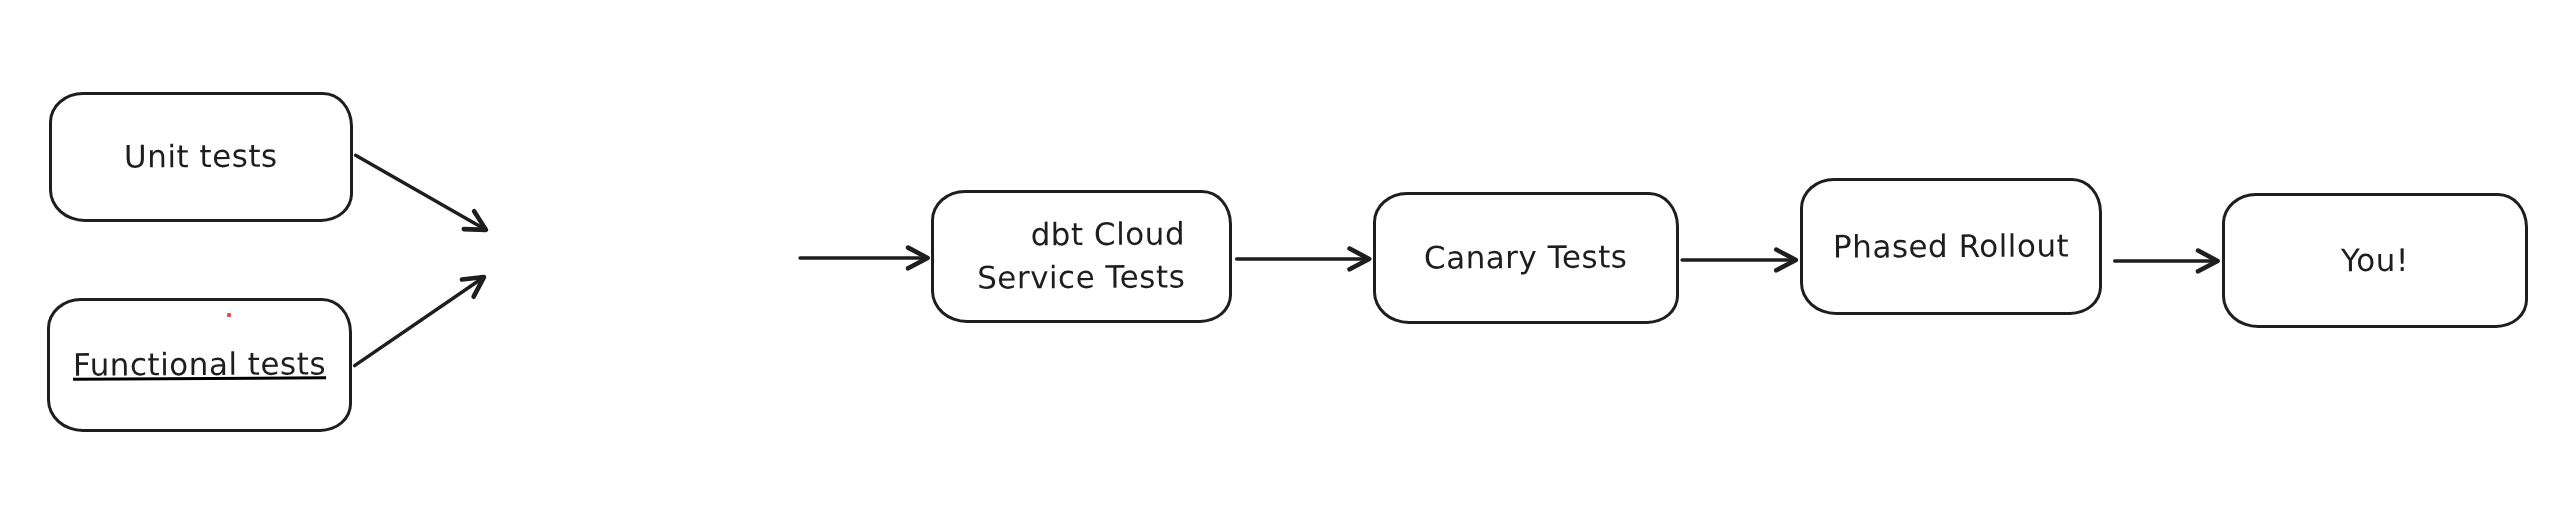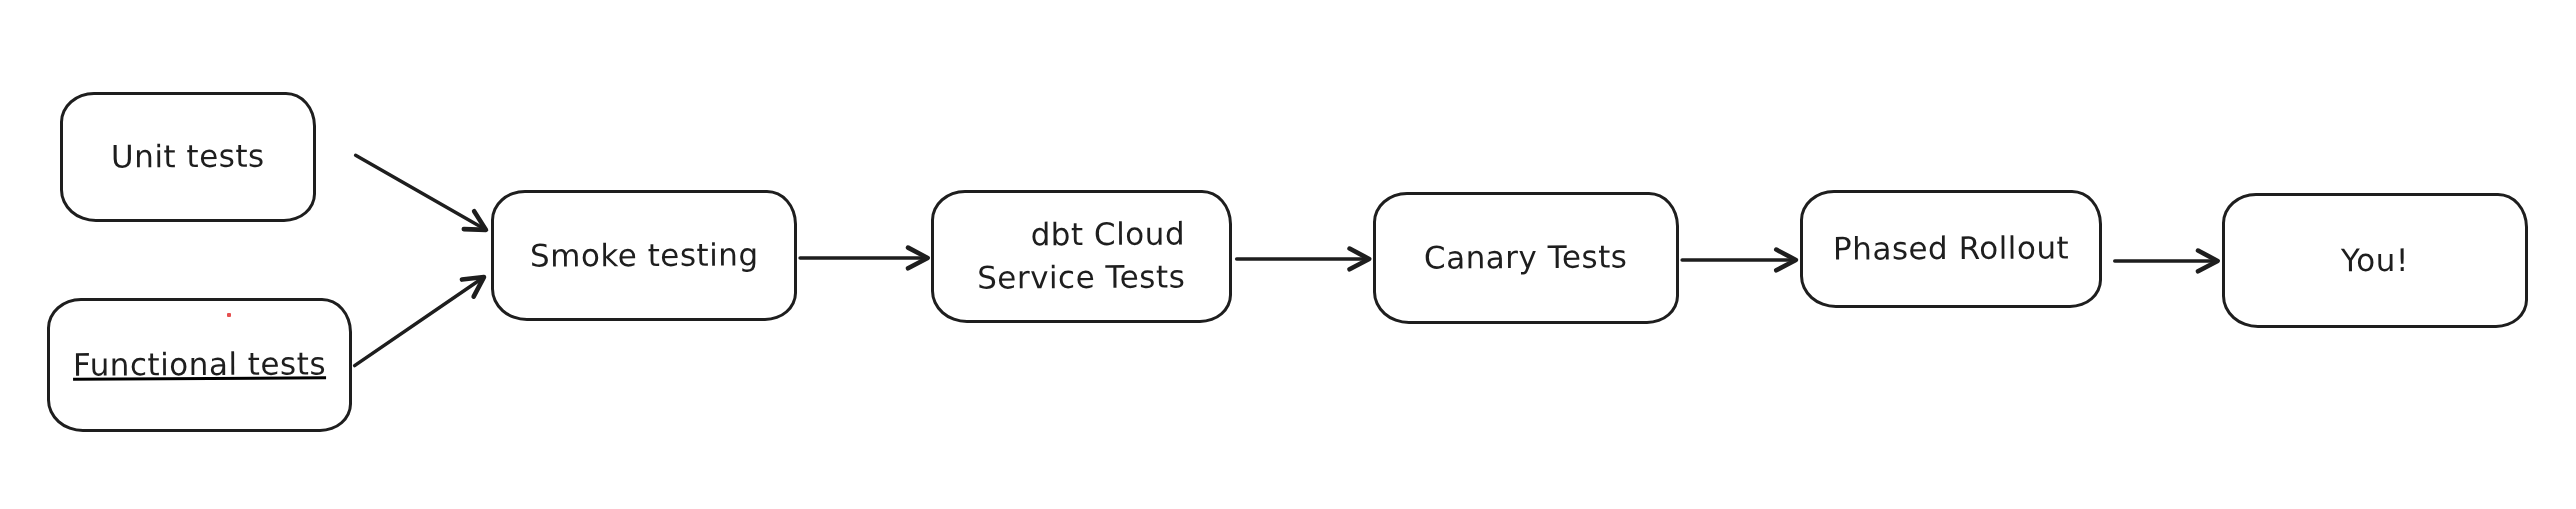--- a/index.html
+++ b/index.html
@@ -69,42 +69,39 @@
       </marker>
     </defs>
   <line x1="360" y1="157" x2="491" y2="232" stroke="#1e1e1e" stroke-width="3.5" stroke-linecap="round" marker-end="url(#arrowhead)"></line>
       <line x1="359" y1="370" x2="489" y2="281" stroke="#1e1e1e" stroke-width="3.5" stroke-linecap="round" marker-end="url(#arrowhead)"></line>
       <line x1="810" y1="261" x2="938" y2="261" stroke="#1e1e1e" stroke-width="3.5" stroke-linecap="round" marker-end="url(#arrowhead)"></line>
       <line x1="1252" y1="262" x2="1385" y2="262" stroke="#1e1e1e" stroke-width="3.5" stroke-linecap="round" marker-end="url(#arrowhead)"></line>
       <line x1="1703" y1="263" x2="1817" y2="263" stroke="#1e1e1e" stroke-width="3.5" stroke-linecap="round" marker-end="url(#arrowhead)"></line>
       <line x1="2141" y1="264" x2="2244" y2="264" stroke="#1e1e1e" stroke-width="3.5" stroke-linecap="round" marker-end="url(#arrowhead)"></line>
     </svg>
 
-  <div class="node" style="left: 60px; top: 92px; width: 256px; height: 130px;">
+  <div class="node" style="left: 49px; top: 92px; width: 304px; height: 130px;">
     <span class="label">Unit tests</span>
   </div>
 
   <div class="node" style="left: 47px; top: 298px; width: 305px; height: 134px; text-decoration: underline;">
     <span class="label">Functional tests</span>
   </div>
 
-  <div class="node" style="left: 491px; top: 190px; width: 306px; height: 131px;">
-    <span class="label">Smoke testing</span>
-  </div>
 
   <div class="node" style="left: 931px; top: 190px; width: 301px; height: 133px; text-align: right;">
     <span class="label">dbt Cloud
 Service Tests</span>
   </div>
 
   <div class="node" style="left: 1373px; top: 192px; width: 306px; height: 132px; justify-content: center;">
     <span class="label">Canary Tests</span>
   </div>
 
-  <div class="node" style="left: 1800px; top: 190px; width: 302px; height: 118px;">
+  <div class="node" style="left: 1800px; top: 178px; width: 302px; height: 137px;">
     <span class="label">Phased Rollout</span>
   </div>
 
   <div class="node" style="left: 2222px; top: 193px; width: 306px; height: 135px;">
     <span class="label">You!</span>
   </div>
 
   <div id="artifact-dot" style="left: 227px; top: 313px; background: rgb(224, 49, 49);"></div>
 
 </div>

